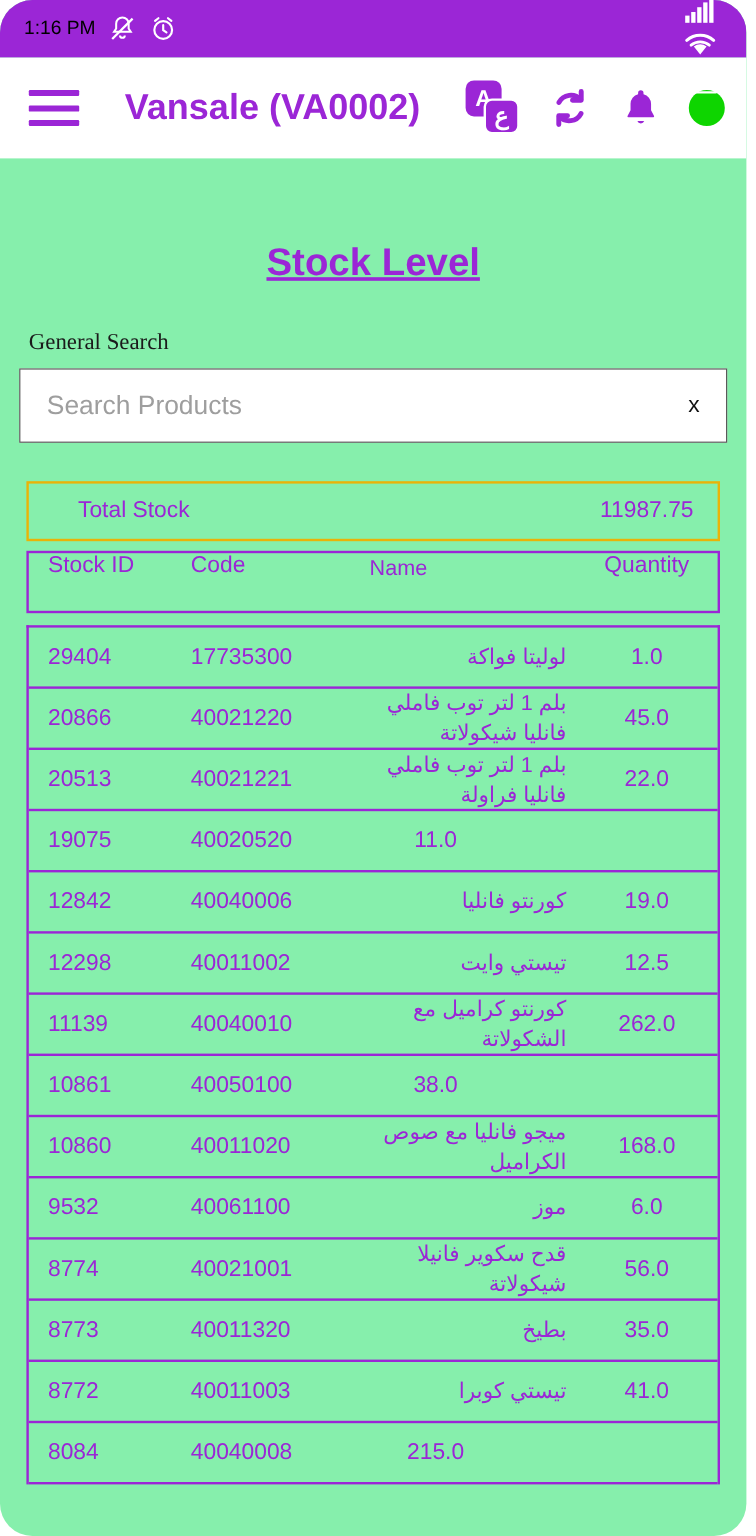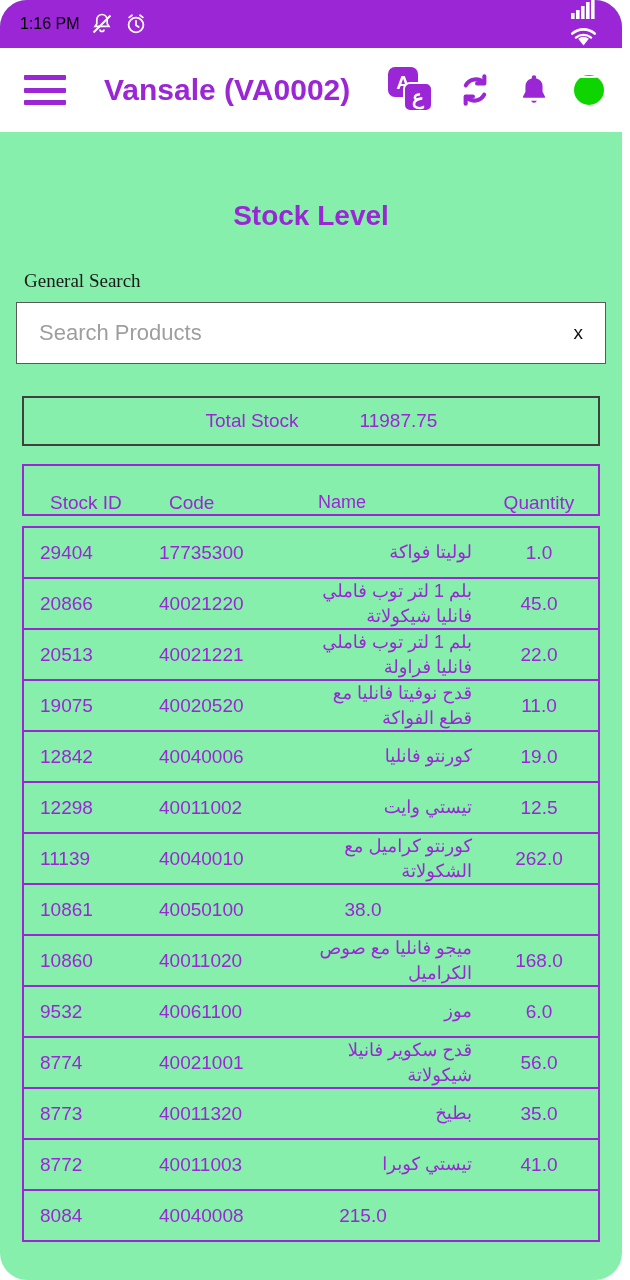--- a/index.html
+++ b/index.html
@@ -149,23 +149,24 @@
     height: 30px;
     border-radius: 50%;
     background: #0ED500;
     flex: 0 0 auto;
   }
 
   
   .page-title {
     text-align: center;
     color: #9B26D6;
-    font-size: 28px;
+    font-size: 32px;
     font-weight: bold;
     margin-top: 68px;
+    text-decoration: underline;
   }
 
   
   .search-section {
     margin-top: 38px;
     padding: 0 16px;
   }
   .search-label {
     color: #1a1a1a;
     font-size: 19px;
@@ -198,40 +199,39 @@
     cursor: pointer;
     user-select: none;
   }
 
   
   .table-wrap {
     margin-top: 32px;
     padding: 0 22px;
   }
   .total-box {
-    border: 2px solid #404040;
+    border: 2px solid #eab308;
     height: 50px;
     display: flex;
     align-items: center;
-    justify-content: center;
+    justify-content: space-between;
     color: #9B26D6;
     font-size: 19px;
   }
   .total-label { width: 175px; text-align: center; }
   .total-value { width: 118px; text-align: center; }
 
   .header-box {
     border: 2px solid #9B26D6;
     height: 52px;
     display: flex;
-    align-items: flex-end;
+    align-items: flex-start;
     color: #9B26D6;
     font-size: 19px;
-    margin-top: 18px;
-    padding-left: 10px;
+    margin-top: 8px;
   }
   .rows-box {
     border: 2px solid #9B26D6;
     margin-top: 10px;
     border-bottom: none;
   }
   .row {
     display: flex;
     align-items: center;
     border-bottom: 2px solid #9B26D6;
@@ -364,21 +364,20 @@
         </div>
         <div class="row">
           <div class="c-id">20513</div>
           <div class="c-code">40021221</div>
           <div class="c-name">بلم 1 لتر توب فاملي فانليا فراولة</div>
           <div class="c-qty">22.0</div>
         </div>
         <div class="row">
           <div class="c-id">19075</div>
           <div class="c-code">40020520</div>
-          <div class="c-name">قدح نوفيتا فانليا مع قطع الفواكة</div>
           <div class="c-qty">11.0</div>
         </div>
         <div class="row">
           <div class="c-id">12842</div>
           <div class="c-code">40040006</div>
           <div class="c-name">كورنتو فانليا</div>
           <div class="c-qty">19.0</div>
         </div>
         <div class="row">
           <div class="c-id">12298</div>

